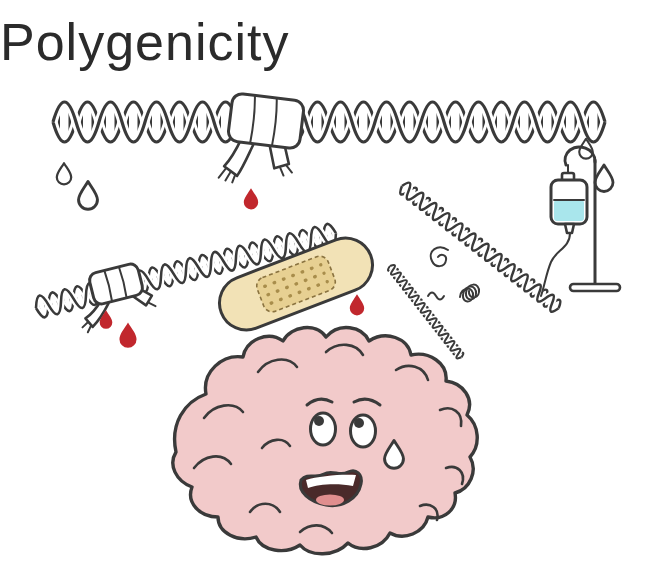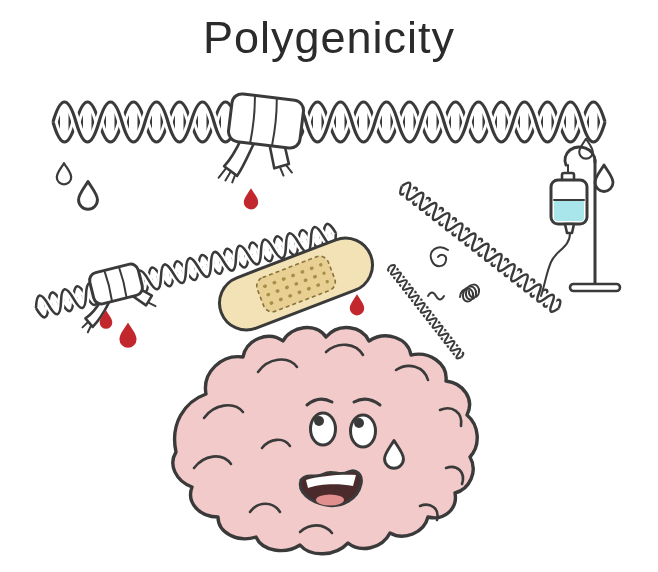--- a/index.html
+++ b/index.html
@@ -1,19 +1,19 @@
 <!DOCTYPE html>
 <html><head>
 <meta charset="utf-8">
 <style>
   html,body{margin:0;padding:0;background:#fff;}
   .stage{position:relative;width:658px;height:572px;background:#fff;overflow:hidden;
          font-family:"Liberation Sans",sans-serif;}
-  .title{position:absolute;top:12px;left:0;width:100%;margin:0;text-align:center;
-         font-size:45px;font-weight:400;letter-spacing:1px;color:#2b2b2b;}
+  .title{position:absolute;top:12px;left:0;width:100%;margin:0;text-align:left;
+         font-size:52px;font-weight:400;letter-spacing:1px;color:#2b2b2b;}
   svg.art{position:absolute;left:0;top:0;}
 
   
   .strand{fill:none;stroke:#3a3a3a;stroke-width:var(--sw,3.2);}
   .casing{fill:none;stroke:#ffffff;stroke-width:var(--scw,9);}
   .rungs{fill:none;stroke:#3a3a3a;stroke-width:26;stroke-dasharray:3 8.5;}
 
   .ink{stroke:#3a3a3a;fill:none;stroke-width:3;stroke-linecap:round;stroke-linejoin:round;}
   .ink2{stroke:#3a3a3a;fill:none;stroke-width:2;stroke-linecap:round;stroke-linejoin:round;}
   .whitefill{fill:#ffffff;stroke:#3a3a3a;stroke-width:2.6;stroke-linejoin:round;}

